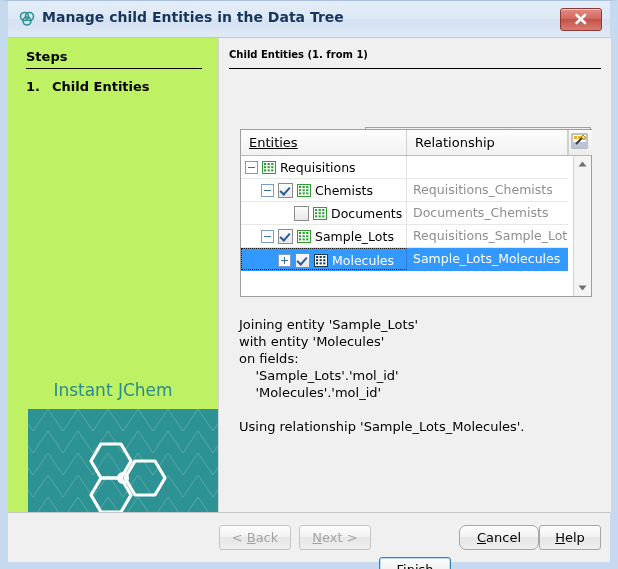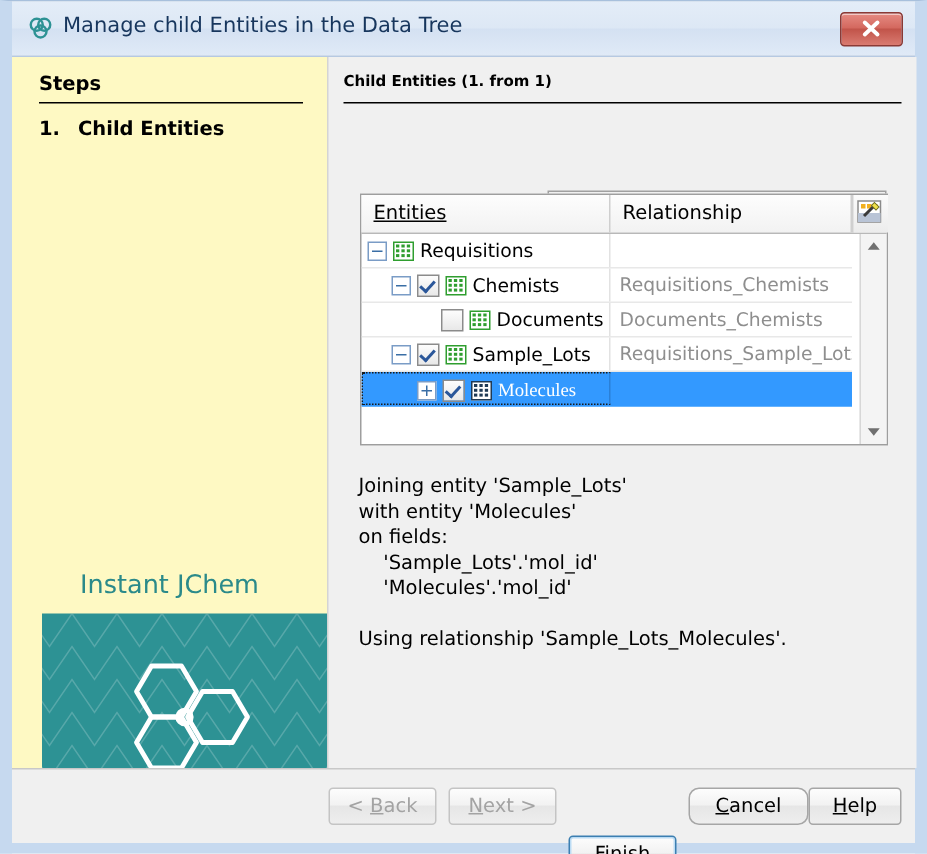--- a/index.html
+++ b/index.html
@@ -23,20 +23,21 @@
     border-top: 1px solid #a8c0dc;
   }
 
   
   .titlebar {
     position: absolute;
     left: 0; top: 0;
     width: 602px; height: 36px;
     background: linear-gradient(to bottom, #e4edf8 0%, #dde8f5 48%, #d4e1f2 52%, #e0eaf7 100%);
     border-bottom: 1px solid #b6c9e2;
+    font-weight: bold;
   }
   .title-icon {
     position: absolute; left: 10px; top: 9px;
     width: 18px; height: 18px;
   }
   .title-text {
     position: absolute; left: 34px; top: 8px;
     font-size: 14px; color: #17365d;
     font-family: "DejaVu Sans", "Liberation Sans", sans-serif;
     white-space: nowrap;
@@ -50,21 +51,21 @@
     box-shadow: inset 0 1px 0 rgba(255,255,255,.55);
     cursor: pointer;
   }
   .close-btn svg { position:absolute; left:12px; top:3px; }
 
   
   .steps-pane {
     position: absolute;
     left: 0; top: 37px;
     width: 228px; height: 474px;
-    background: #fef9c3;
+    background: #bef264;
     padding-left: 28px;
   }
   .steps-title {
     position: absolute; left: 18px; top: 11px;
     font-size: 13px; font-weight: bold; color: #000;
   }
   .steps-rule {
     position: absolute; left: 18px; top: 30px;
     width: 176px; height: 1px; background: #000;
   }
@@ -170,21 +171,21 @@
     position: absolute; left: 0; top: 26px;
     width: 327px; height: 140px;
     overflow: hidden;
   }
   .row {
     position: relative;
     height: 23px;
     border-bottom: 1px solid #e8e8e8;
     box-sizing: border-box;
   }
-  .row.selected { background: #3399ff; border-bottom: 1px solid #3399ff; font-family: Liberation Serif, serif; }
+  .row.selected { background: #3399ff; border-bottom: 1px solid #3399ff; }
   .cell-ent {
     position: absolute; left: 0; top: 0;
     width: 166px; height: 22px;
     border-right: 1px solid #e2e2e2;
     box-sizing: border-box;
   }
   .row.selected .cell-ent {
     border: 1px dotted #1a1a1a;
     border-right: 1px solid #2a80d8;
   }
@@ -459,20 +460,21 @@
                     <rect x="4.6" y="1" width="2.2" height="2" fill="#1f3a55"></rect>
                     <rect x="8.2" y="1" width="2.2" height="2" fill="#1f3a55"></rect>
                     <rect x="1" y="4.2" width="2.2" height="2" fill="#1f3a55"></rect>
                     <rect x="4.6" y="4.2" width="2.2" height="2" fill="#1f3a55"></rect>
                     <rect x="8.2" y="4.2" width="2.2" height="2" fill="#1f3a55"></rect>
                     <rect x="1" y="7.4" width="2.2" height="2" fill="#1f3a55"></rect>
                     <rect x="4.6" y="7.4" width="2.2" height="2" fill="#1f3a55"></rect>
                     <rect x="8.2" y="7.4" width="2.2" height="2" fill="#1f3a55"></rect>
                   </svg></span><span class="ent-label">Molecules</span></span>
             </div>
+            <div class="cell-rel">Sample_Lots_Molecules</div>
           </div>
         </div>
       <div class="scrollbar">
         <div class="sb-arrow sb-up">
           <svg width="17" height="17" viewBox="0 0 17 17">
             <path d="M4.5 10.5 L8.5 5.5 L12.5 10.5 Z" fill="#707070"></path>
           </svg>
         </div>
         <div class="sb-arrow sb-down">
           <svg width="17" height="17" viewBox="0 0 17 17">

